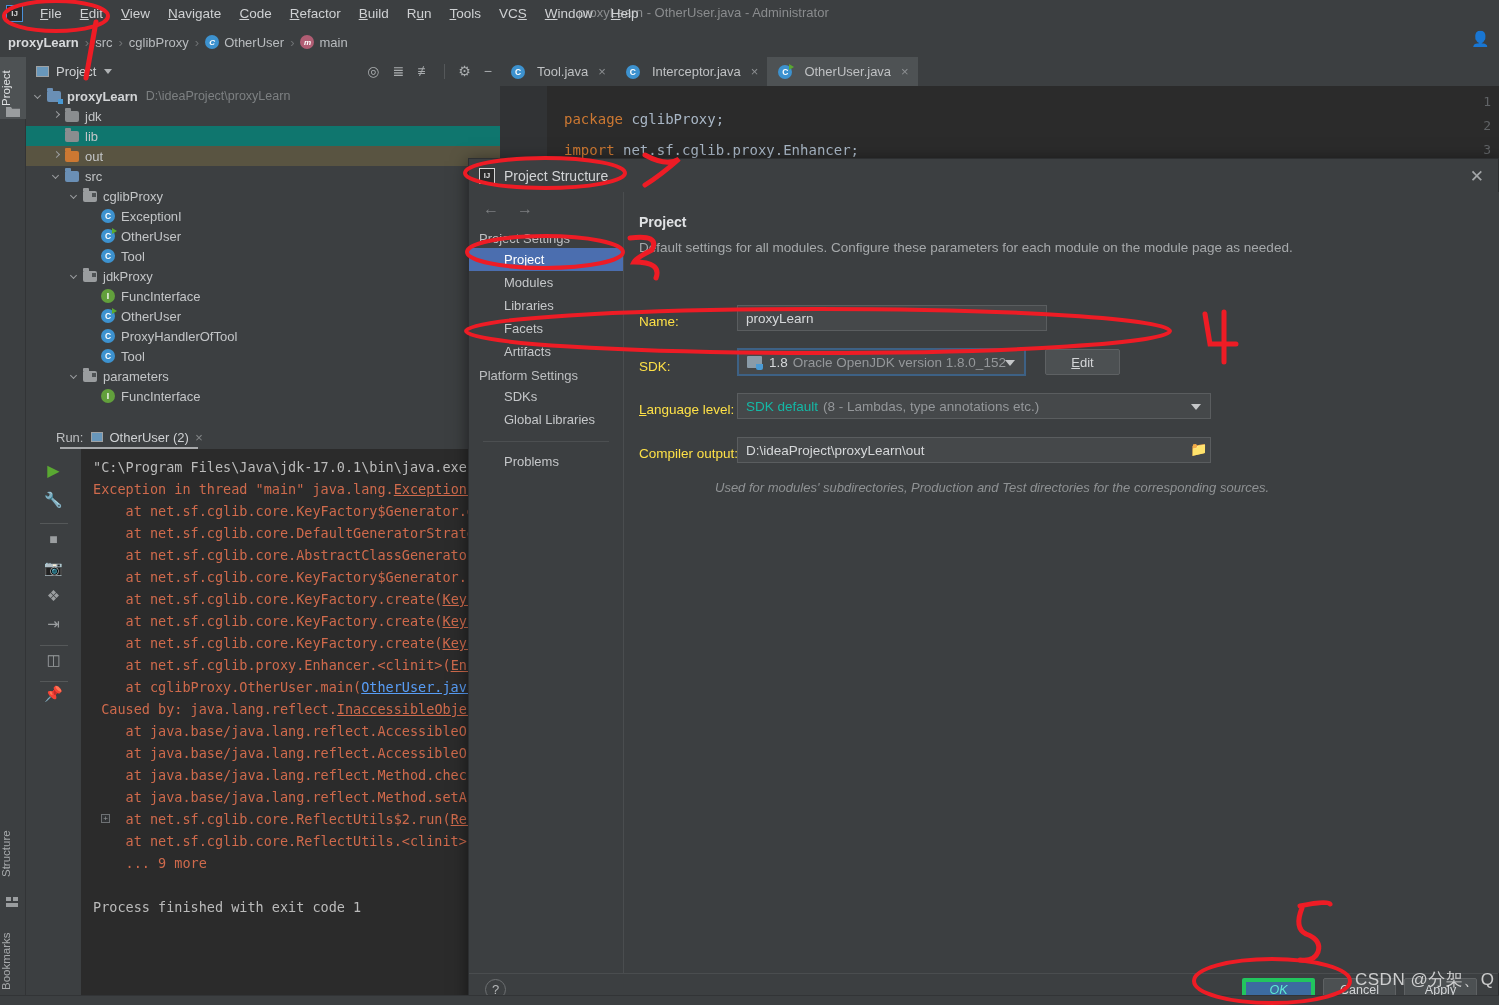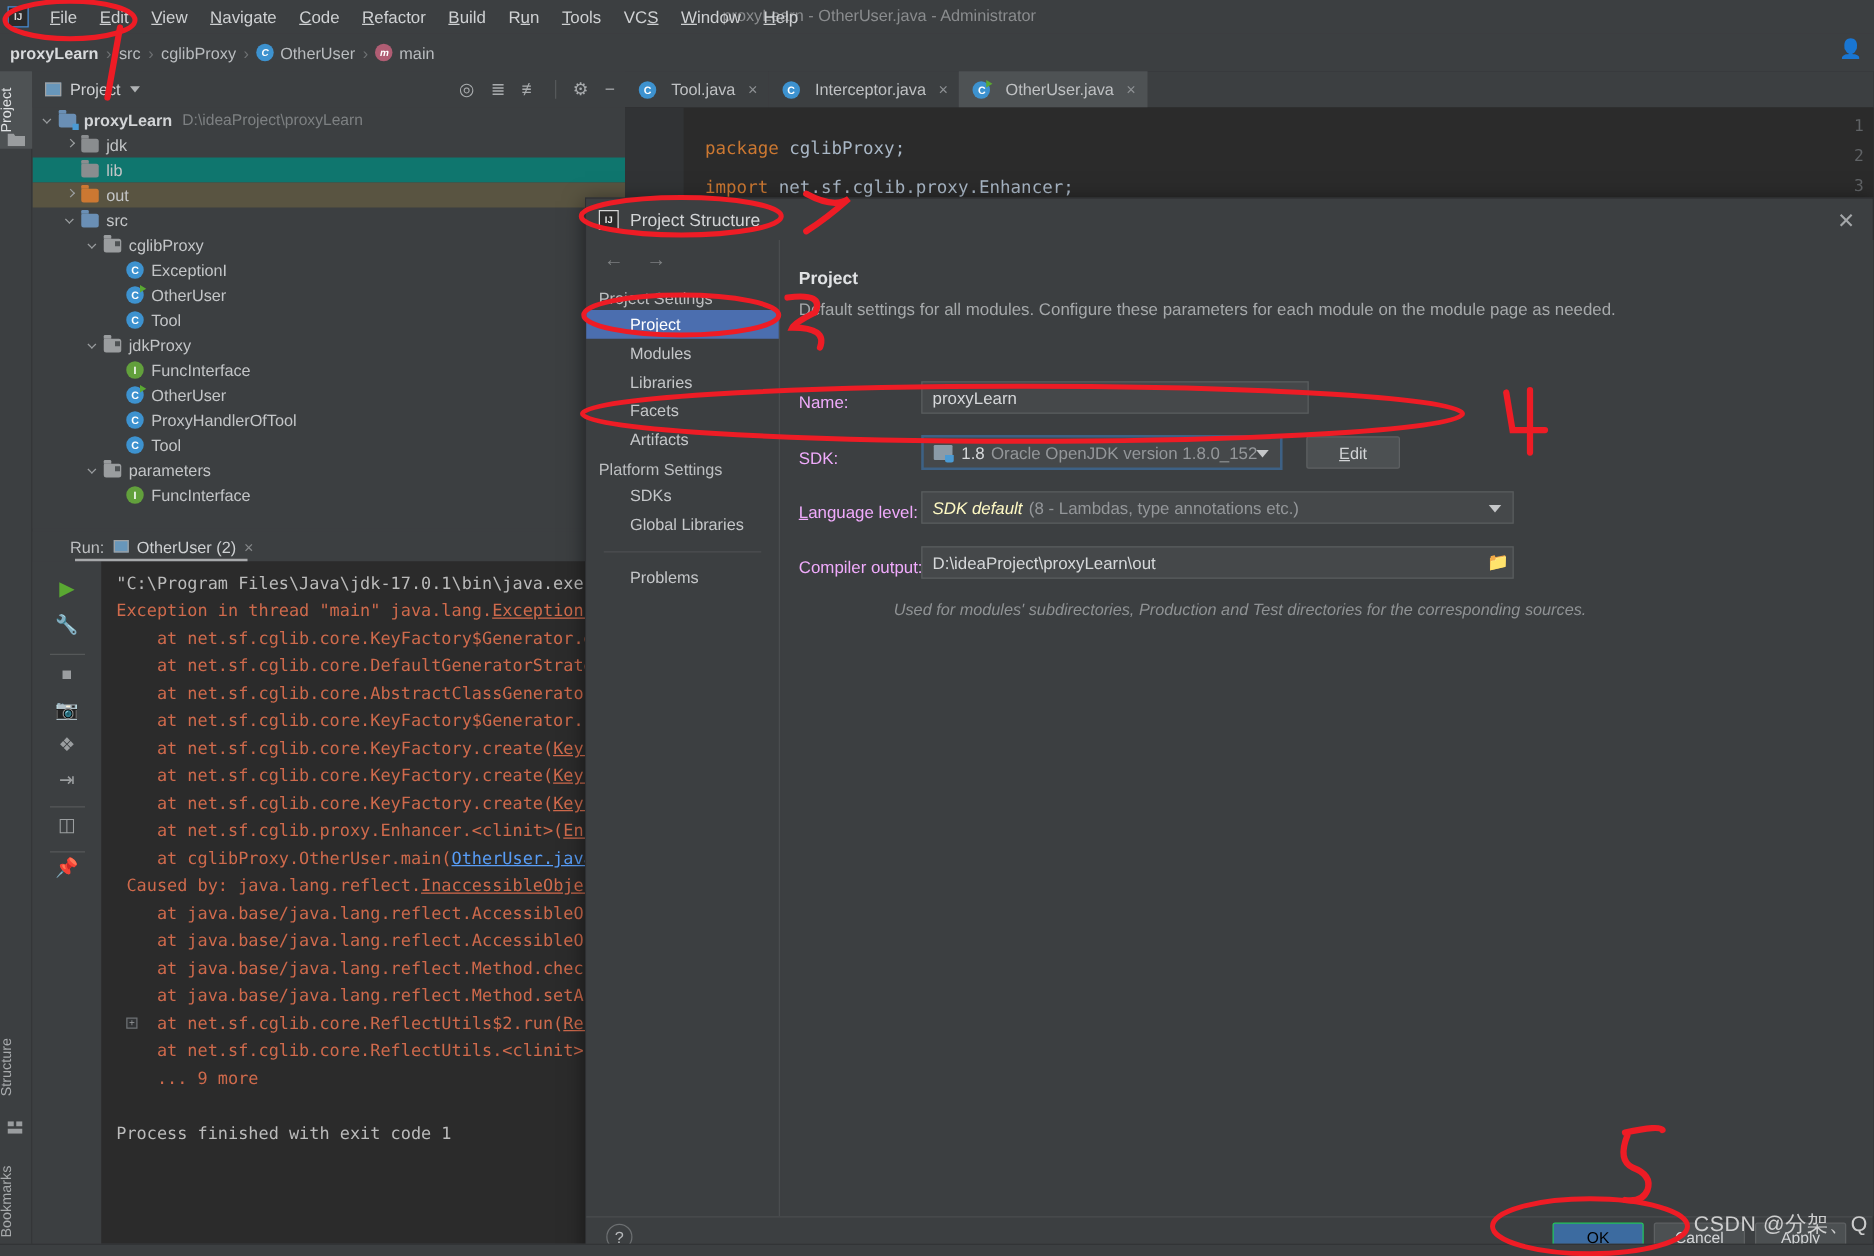--- a/index.html
+++ b/index.html
@@ -253,21 +253,21 @@
   .side-item {
     height: 23px; display: flex; align-items: center; padding-left: 35px;
     font-size: 13px; color: #c5c7c9;
   }
   .side-item.active { background: #4b6eaf; color: #ffffff; }
   .side-sep { margin: 10px 14px 8px 14px; height: 1px; background: #4c4f51; }
 
   .dlg-main { position: absolute; left: 156px; top: 33px; width: 874px; height: 781px; background: #3c3f41; }
   .m-title { position: absolute; left: 14px; top: 22px; font-size: 14px; font-weight: bold; color: #e0e2e4; }
   .m-desc { position: absolute; left: 14px; top: 48px; font-size: 13.5px; color: #a6a9ab; }
-  .frow-label { position: absolute; font-size: 13.5px; color: #f0abfc; }
+  .frow-label { position: absolute; font-size: 13.5px; color: #fde047; }
   .txtfield {
     position: absolute; background: #45484a; border: 1px solid #5a5d5f;
     font-size: 13.5px; color: #d6d8da; display: flex; align-items: center; padding: 0 8px;
   }
   .combo {
     position: absolute; background: #45484a; border: 1px solid #5a5d5f;
     font-size: 13.5px; color: #d6d8da; display: flex; align-items: center; padding: 0 8px;
   }
   .combo.focus { border: 2px solid #3d6185; background: #45484a; }
   .combo .arw {
@@ -301,21 +301,21 @@
   .help-btn {
     position: absolute; left: 16px; top: 5px; width: 21px; height: 21px;
     border-radius: 50%; border: 1px solid #6c6f71; color: #b5b7b9;
     font-size: 13px; display: flex; align-items: center; justify-content: center;
   }
   .dbtn {
     position: absolute; top: 4px; height: 24px; border-radius: 2px;
     font-size: 12.5px; display: flex; align-items: center; justify-content: center;
     border: 1px solid #5e6163; background: #4c5052; color: #d3d5d7; cursor: default;
   }
-  .dbtn.primary { background: #3c6ba0; border: 1px solid #22c55e; color: #000000; }
+  .dbtn.primary { background: #3c6ba0; border: 4px solid #22c55e; color: #5eead4; font-style: italic; }
 
   
   .annot { position: absolute; left: 0; top: 0; width: 1499px; height: 1005px; pointer-events: none; }
   .wm {
     position: absolute; left: 1355px; top: 968px; font-size: 17px;
     color: rgba(235,235,235,.82); font-family: "Liberation Sans", sans-serif;
     white-space: nowrap; letter-spacing: .5px;
   }
 </style>
 </head>
@@ -601,21 +601,21 @@
         <span class="dim">Oracle OpenJDK version 1.8.0_152</span>
         <i class="arw"></i>
       </div>
       <div class="btn" style="left:420px; top:157px; width:75px; height:26px;">
           <u>E</u>
           <span>dit</span>
         </div>
 
       <div class="frow-label" style="left:14px; top:210px;"><u>L</u><span>anguage level:</span></div>
       <div class="combo" style="left:112px; top:201px; width:474px; height:26px;">
-        <span style="margin-right:5px;color:#fef9c3;font-style:italic;">SDK default</span>
+        <span style="margin-right:5px;color:#14b8a6;">SDK default</span>
         <span class="dim">(8 - Lambdas, type annotations etc.)</span>
         <i class="arw"></i>
       </div>
 
       <div class="frow-label" style="left:14px; top:254px;">Compiler output:</div>
       <div class="txtfield" style="left:112px; top:245px; width:474px; height:26px;">D:\ideaProject\proxyLearn\out</div>
       <div class="folder-btn" style="left:565px; top:249px;">📁</div>
 
       <div class="hint" style="left:90px; top:288px;font-style:italic;">Used for modules' subdirectories, Production and Test directories for the corresponding sources.</div>
     </div>

